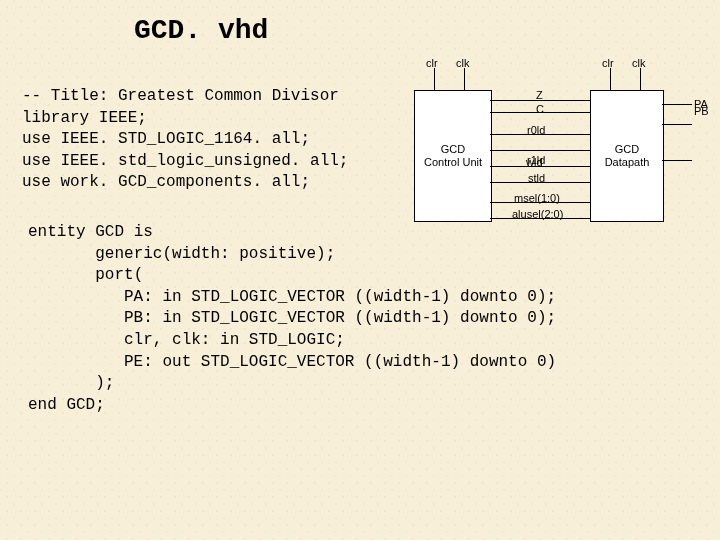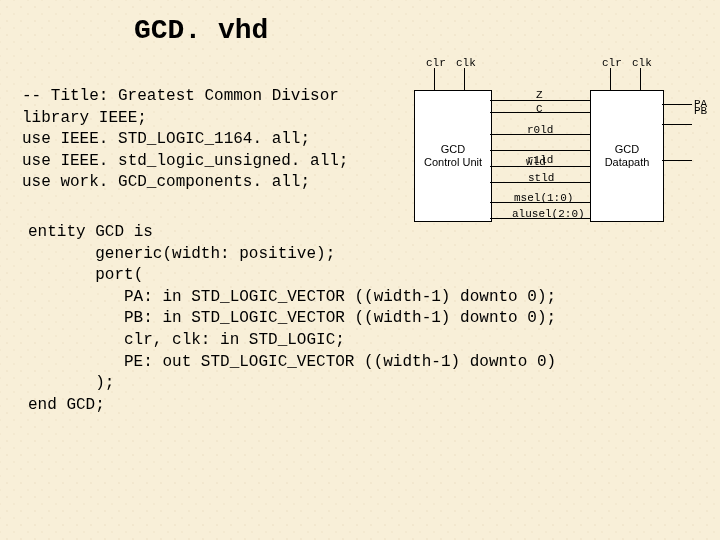--- a/index.html
+++ b/index.html
@@ -60,21 +60,20 @@
     text-align: center;
     display: flex;
     flex-direction: column;
     justify-content: center;
     line-height: 1.15;
   }
   .lbl {
     position: absolute;
     font-size: 11px;
     white-space: nowrap;
-    font-family: Liberation Mono, monospace;
   }
   .line {
     position: absolute;
     background: #000;
   }
 </style>
 </head>
 <body>
 
 <div class="title">GCD. vhd</div>

